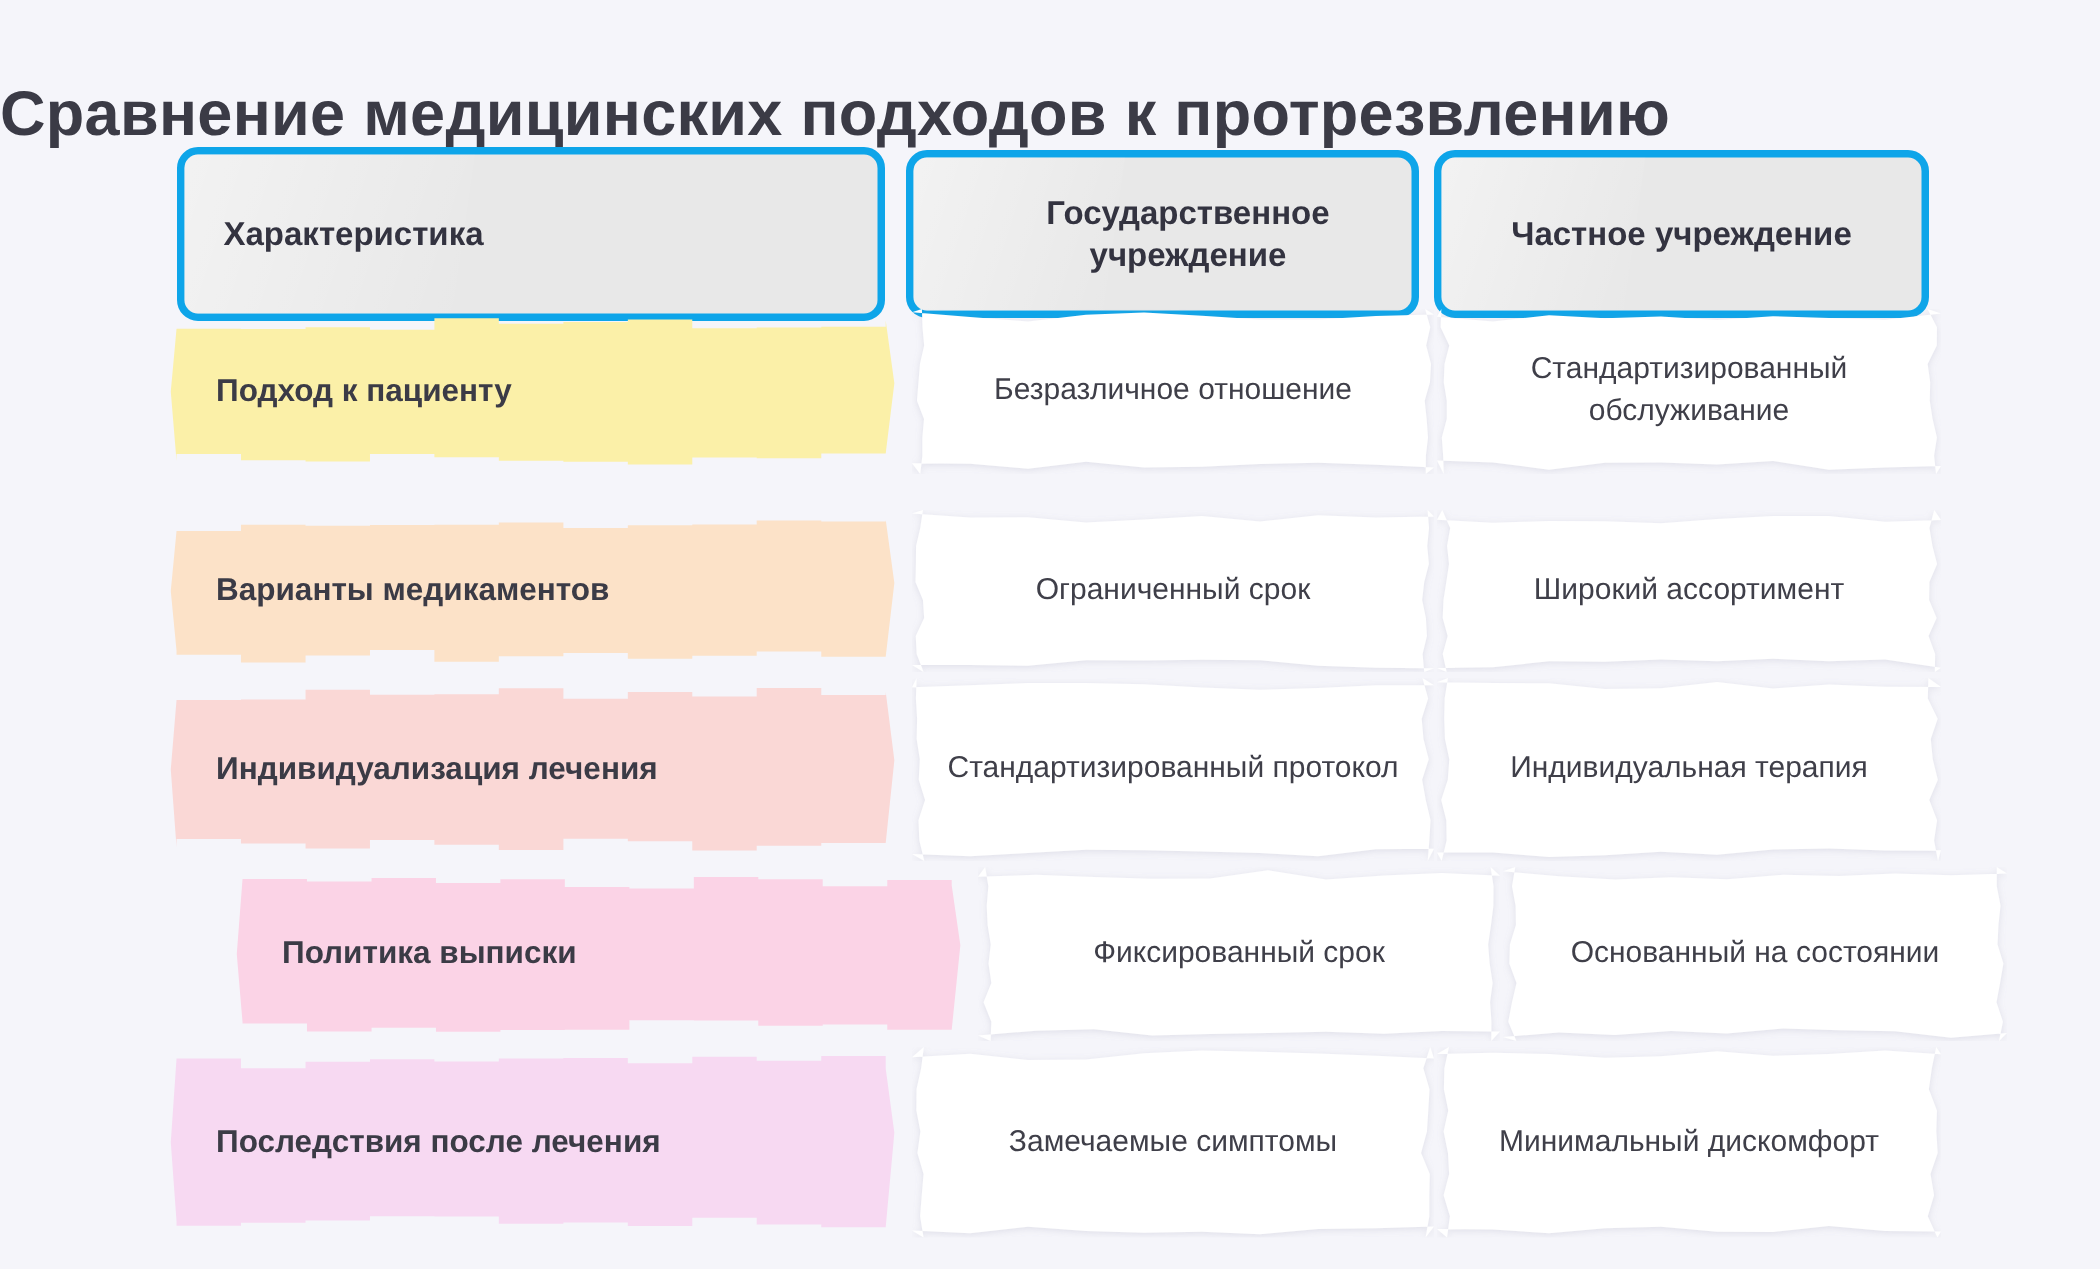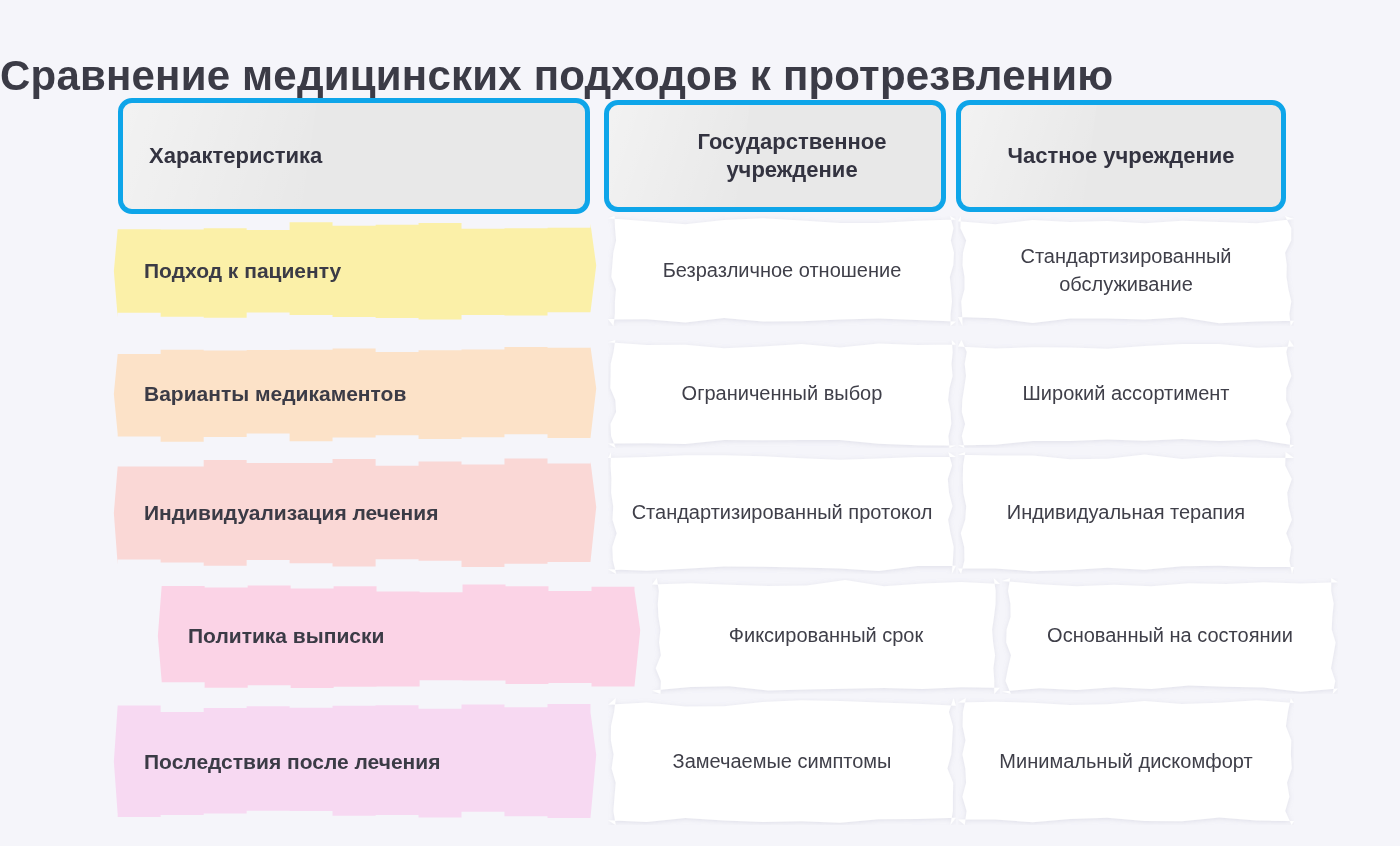--- a/index.html
+++ b/index.html
@@ -173,21 +173,21 @@
   </div>
   <div class="hdr hdr-2">
     <span>Государственное учреждение</span>
   </div>
   <div class="hdr hdr-3">
     <span>Частное учреждение</span>
   </div>
 </div>
 
 <div id="rows-container">
-    <div class="row" style="top: 216px; height: 110px;">
+    <div class="row" style="top: 206px; height: 110px;">
       <div class="band-wrap">
         <svg class="band-svg" viewBox="-8 0 512 110" preserveAspectRatio="none">
           <polygon points="0.0,13.2 44.7,13.2 44.7,13.4 89.5,13.4 89.5,12.2 134.2,12.2 134.2,13.9 178.9,13.9 178.9,6.2 223.6,6.2 223.6,9.8 268.4,9.8 268.4,8.7 313.1,8.7 313.1,7.0 357.8,7.0 357.8,12.8 402.5,12.8 402.5,12.3 447.3,12.3 447.3,11.8 492.0,11.8 492.0,7.7 498.0,49.5 492.0,96.3 447.3,96.3 447.3,99.5 402.5,99.5 402.5,99.0 357.8,99.0 357.8,103.6 313.1,103.6 313.1,101.9 268.4,101.9 268.4,101.1 223.6,101.1 223.6,98.9 178.9,98.9 178.9,96.6 134.2,96.6 134.2,101.7 89.5,101.7 89.5,100.8 44.7,100.8 44.7,96.7 0.0,96.7 0.0,101.3 -4.0,55.0" fill="#fbf0a8"></polygon>
         </svg>
         <div class="band-label">Подход к пациенту</div>
       </div>
       <div class="cell cell-2">
         <svg class="cell-svg" viewBox="0 0 348 110" preserveAspectRatio="none">
           <defs>
             <filter id="sh0_0" x="-20%" y="-20%" width="140%" height="140%">
@@ -219,21 +219,21 @@
       </div>
       <div class="cell cell-2">
         <svg class="cell-svg" viewBox="0 0 348 108" preserveAspectRatio="none">
           <defs>
             <filter id="sh1_0" x="-20%" y="-20%" width="140%" height="140%">
               <feDropShadow dx="0" dy="1" stdDeviation="2.5" flood-color="#8f8fa8" flood-opacity="0.22"></feDropShadow>
             </filter>
           </defs>
           <polygon points="0.0,2.3 38.7,5.0 77.3,4.8 116.0,8.3 154.7,6.4 193.3,4.0 232.0,7.6 270.7,3.5 309.3,5.0 348.0,4.4 343.7,0.0 344.7,12.0 343.5,24.0 344.6,36.0 341.5,48.0 340.1,60.0 342.6,72.0 343.3,84.0 340.4,96.0 341.5,108.0 348.0,105.5 309.3,105.2 270.7,103.8 232.0,100.1 193.3,99.9 154.7,100.3 116.0,100.1 77.3,103.9 38.7,103.3 0.0,103.4 7.7,108.0 3.1,96.0 2.5,84.0 8.1,72.0 7.3,60.0 2.3,48.0 2.6,36.0 2.7,24.0 5.5,12.0 7.3,0.0" fill="#ffffff" filter="url(#sh1_0)"></polygon>
         </svg>
-        <div class="cell-text">Ограниченный выбор</div>
+        <div class="cell-text">Ограниченный срок</div>
       </div>
       <div class="cell cell-3">
         <svg class="cell-svg" viewBox="0 0 336 108" preserveAspectRatio="none">
           <defs>
             <filter id="sh1_1" x="-20%" y="-20%" width="140%" height="140%">
               <feDropShadow dx="0" dy="1" stdDeviation="2.5" flood-color="#8f8fa8" flood-opacity="0.22"></feDropShadow>
             </filter>
           </defs>
           <polygon points="0.0,6.5 37.3,8.5 74.7,7.3 112.0,7.5 149.3,8.8 186.7,6.0 224.0,4.0 261.3,4.0 298.7,7.8 336.0,6.6 331.5,0.0 328.3,12.0 330.3,24.0 333.4,36.0 328.3,48.0 328.1,60.0 333.1,72.0 327.7,84.0 332.1,96.0 331.9,108.0 336.0,105.2 298.7,99.6 261.3,100.9 224.0,99.1 186.7,100.8 149.3,99.6 112.0,101.1 74.7,100.9 37.3,104.8 0.0,105.3 6.4,108.0 3.8,96.0 7.1,84.0 3.8,72.0 4.3,60.0 6.2,48.0 8.0,36.0 6.7,24.0 8.8,12.0 3.5,0.0" fill="#ffffff" filter="url(#sh1_1)"></polygon>
         </svg>

